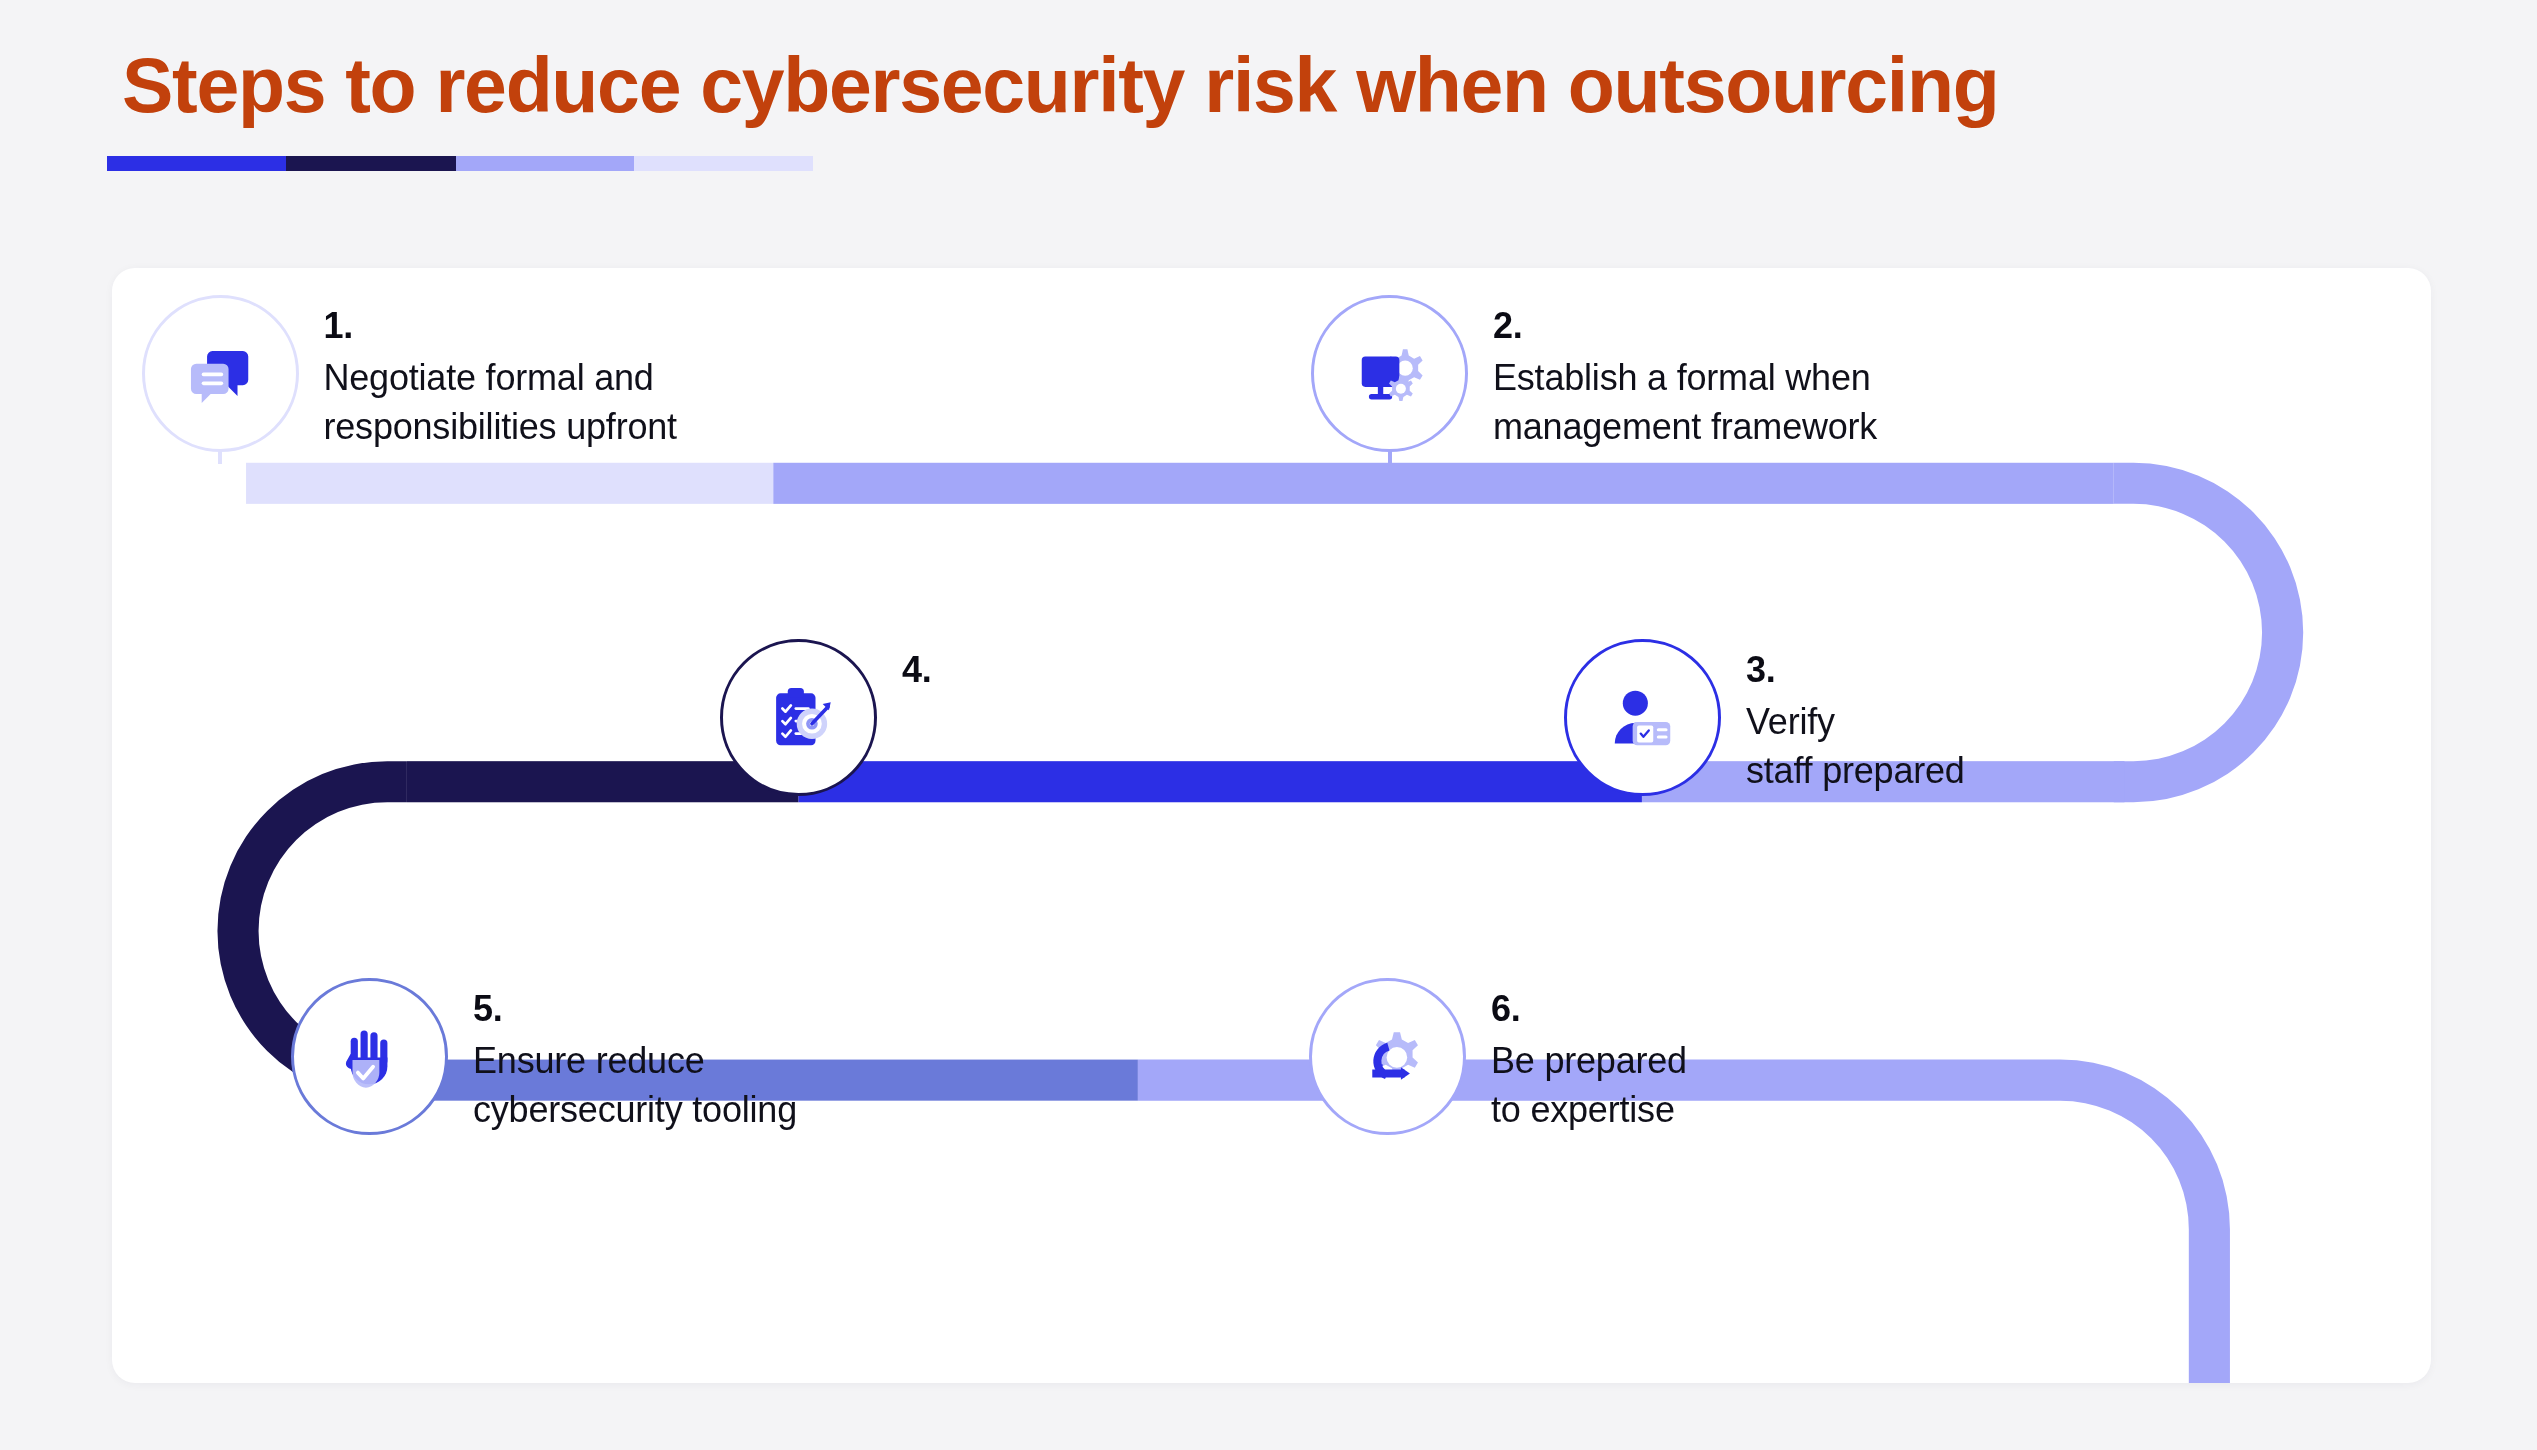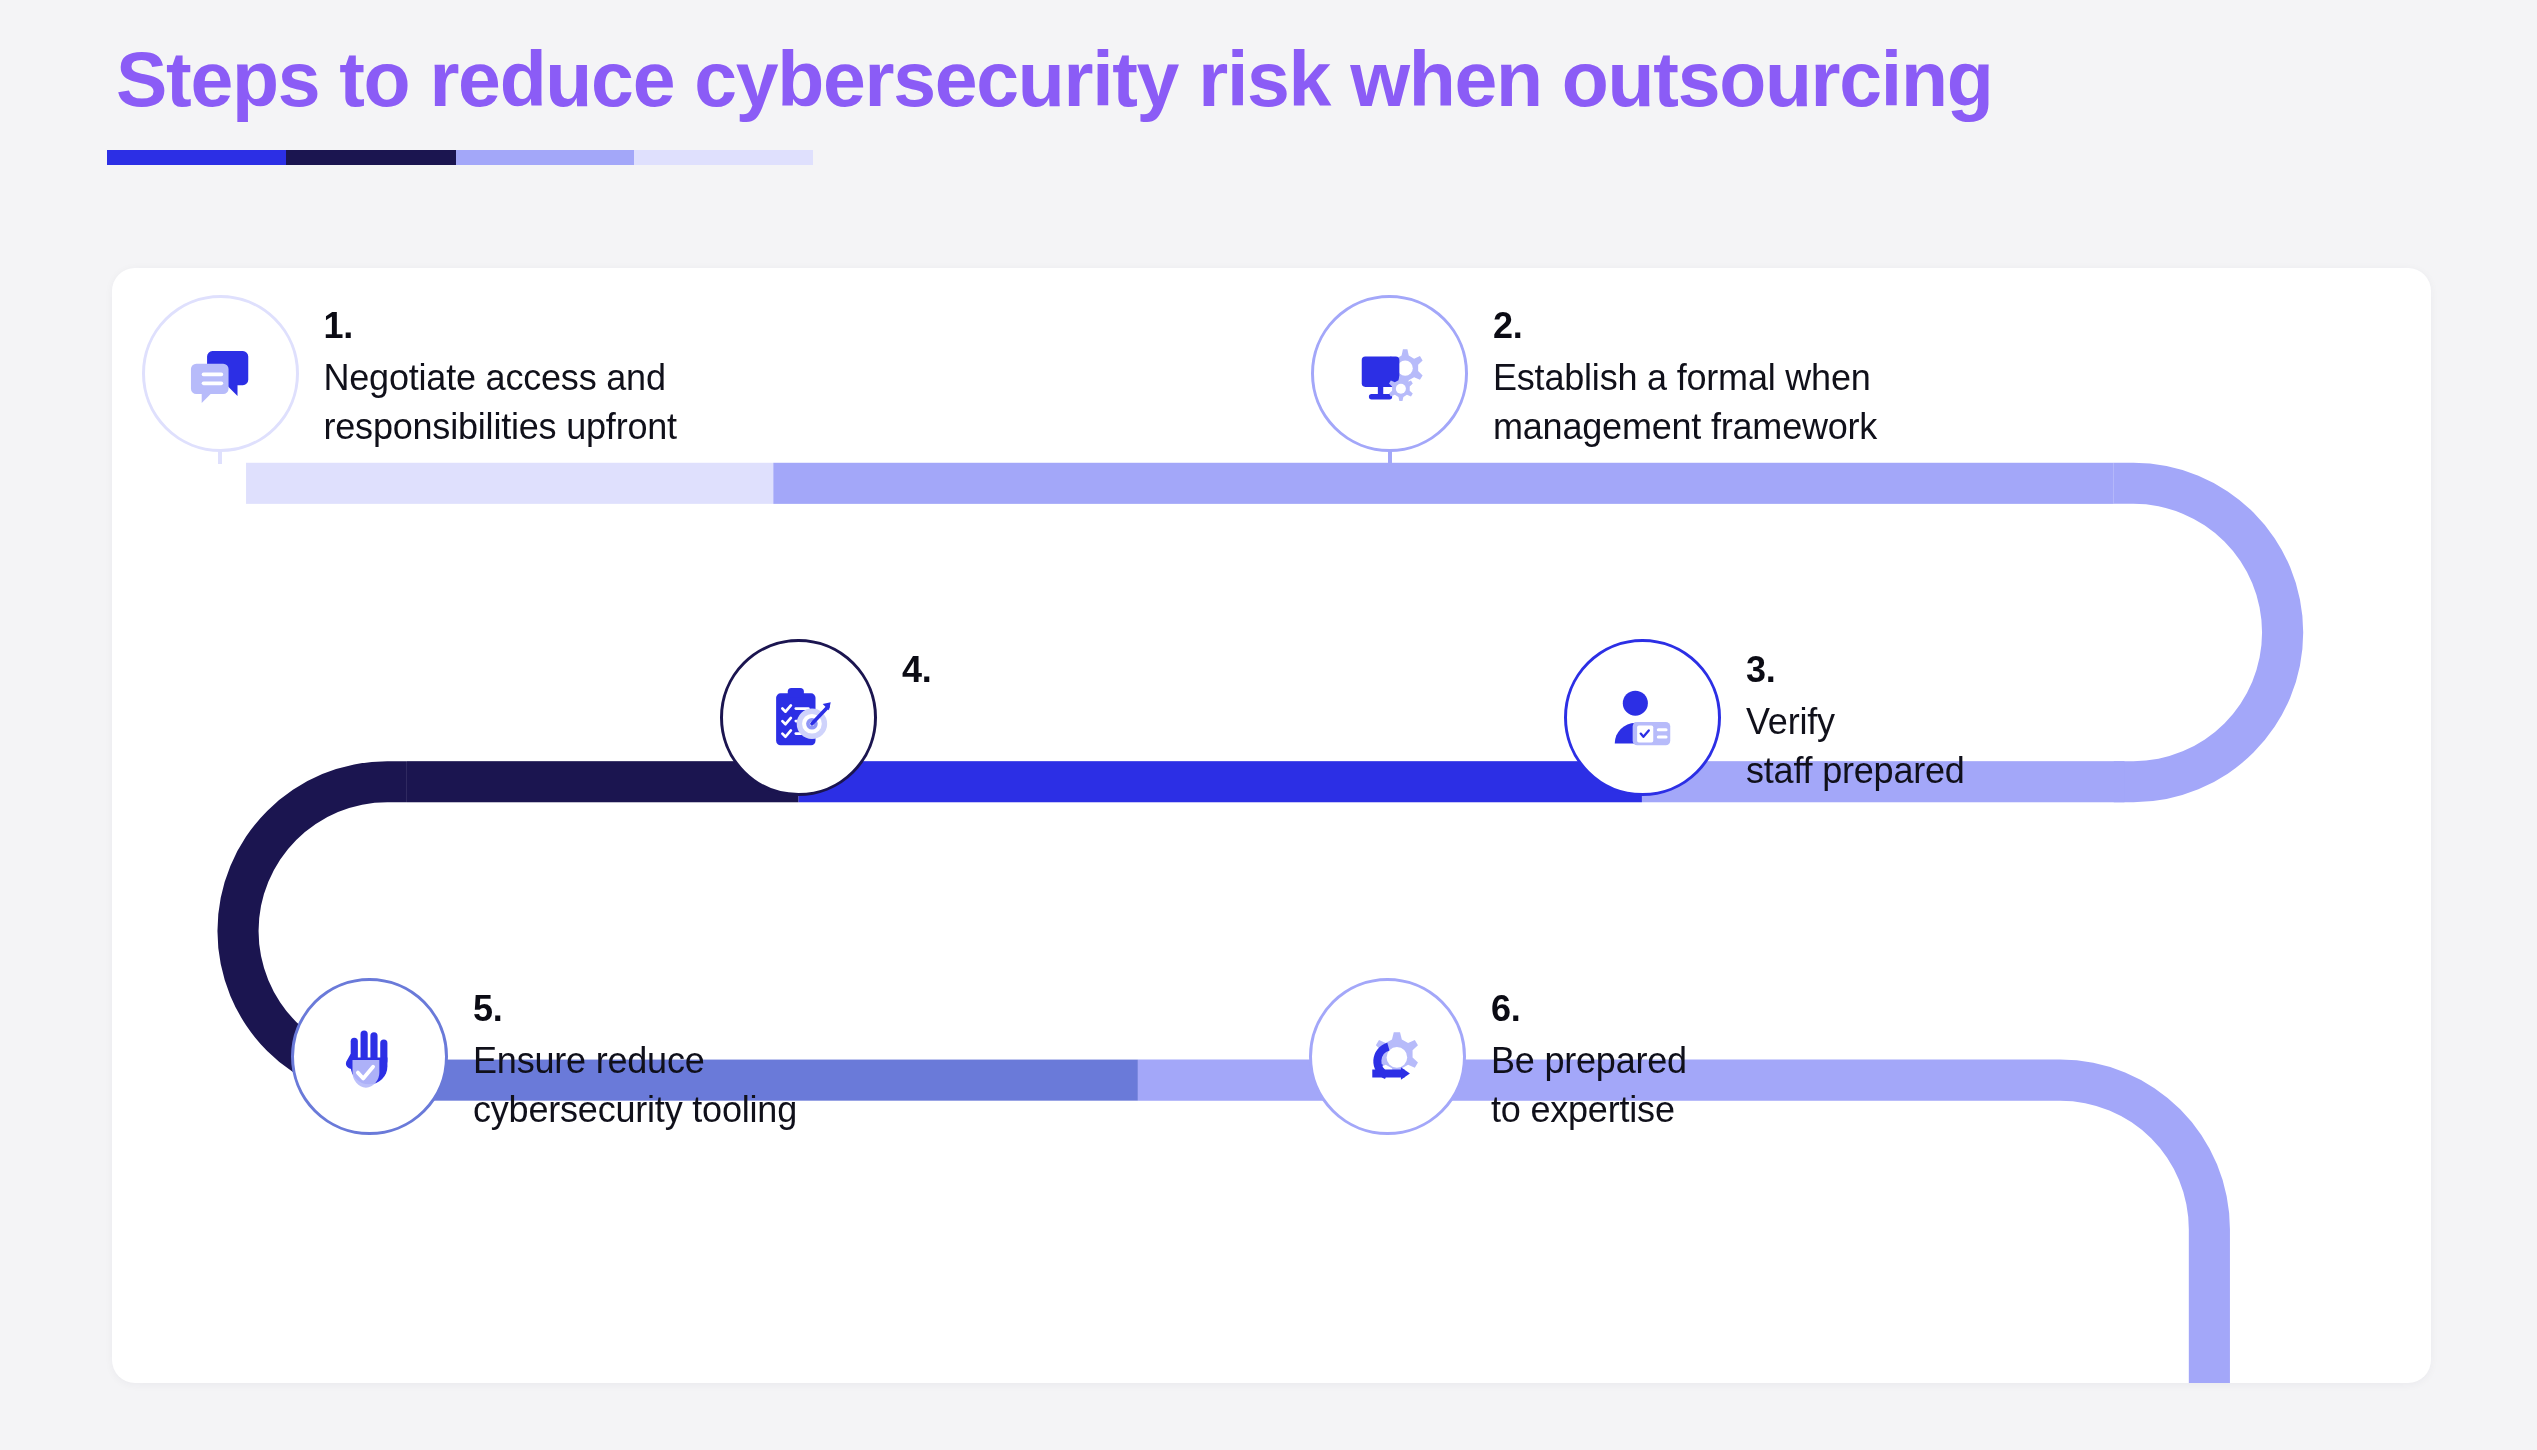--- a/index.html
+++ b/index.html
@@ -25,26 +25,26 @@
   }
 
   
   .header {
     position: absolute;
     left: 107px;
     top: 30px;
     width: 2323px;
   }
   .page-title {
-    margin: 9px;
+    margin: 15px;
     font-size: 77px;
     line-height: 1.06;
     font-weight: bold;
     letter-spacing: -1.3px;
-    color: #8b5cf6;
+    color: #c2410c;
     white-space: nowrap;
   }
   .accent-bar {
     display: flex;
     margin-top: 29px;
     height: 15px;
     width: 706px;
   }
   .accent-seg { height: 100%; }
   .accent-seg.s0 { width: 179px; }
@@ -178,21 +178,21 @@
       <div class="node-circle" style="border: 3.6px solid rgb(223, 224, 253);">
         <svg width="77" height="77" viewBox="0 0 86 86">
           <path d="M34 18 h34 a6 6 0 0 1 6 6 v26 a6 6 0 0 1 -6 6 h-6 v12 l-12 -12 h-16 a6 6 0 0 1 -6 -6 v-26 a6 6 0 0 1 6 -6 z" fill="#2c2fe5"></path>
           <path d="M16 32 h30 a6 6 0 0 1 6 6 v22 a6 6 0 0 1 -6 6 h-14 l-10 10 v-10 h-6 a6 6 0 0 1 -6 -6 v-22 a6 6 0 0 1 6 -6 z" fill="#b7bbfa"></path>
           <rect x="22" y="42" width="24" height="4" rx="2" fill="#ffffff"></rect>
           <rect x="22" y="52" width="24" height="4" rx="2" fill="#ffffff"></rect>
         </svg>
       </div>
       <div class="step-text">
         <div class="step-num">1.</div>
-        <div class="step-label">Negotiate access and
+        <div class="step-label">Negotiate formal and
 responsibilities upfront</div>
       </div>
     </div>
 
     <div class="step step-left" id="step-2">
       <div class="node-circle" style="border: 3.6px solid rgb(163, 167, 249);">
         <svg width="77" height="77" viewBox="0 0 86 86">
           <g fill="#b7bbfa">
             <path d="M58 16 l5 0 1.5 7 6 3.5 6.5 -3 3 5 -5 4.8 0 7 5 4.8 -3 5 -6.5 -3 -6 3.5 -1.5 7 -5 0 -1.5 -7 -6 -3.5 -6.5 3 -3 -5 5 -4.8 0 -7 -5 -4.8 3 -5 6.5 3 6 -3.5 z"></path>
           </g>

